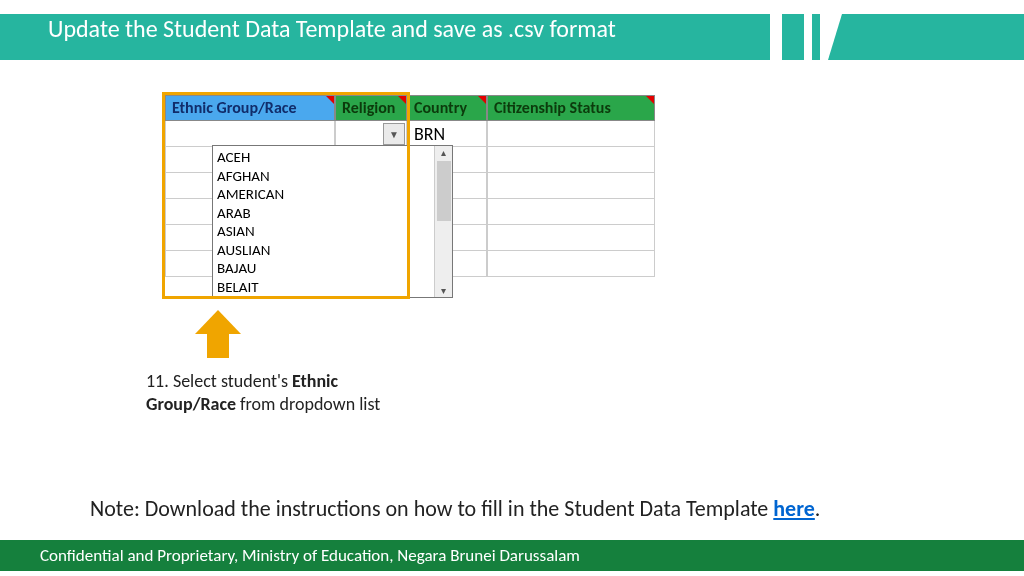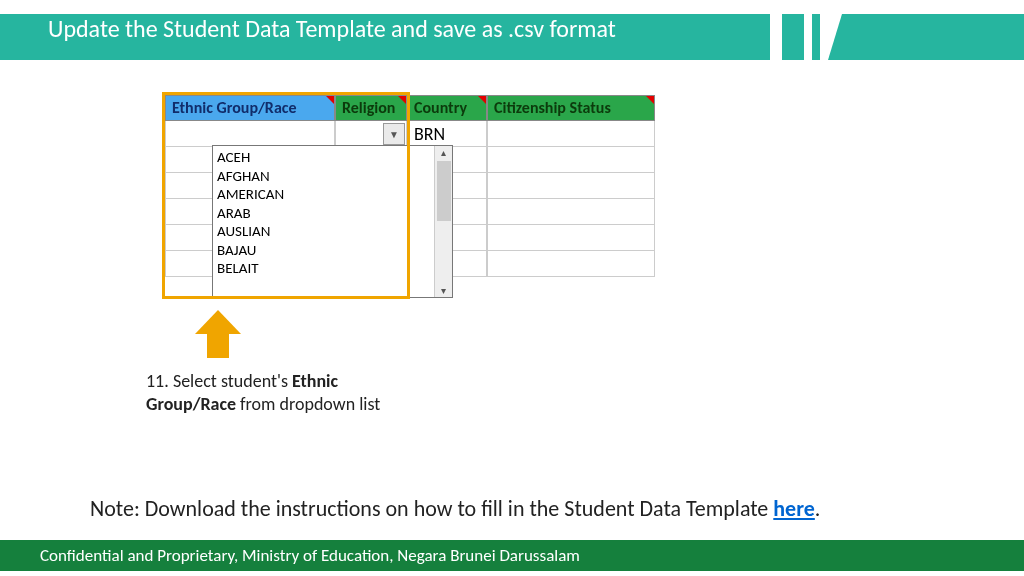--- a/index.html
+++ b/index.html
@@ -245,20 +245,21 @@
     </div>
 
     <div class="dd-button">▼</div>
 
     <div class="dd-list">
       <div class="dd-items">
         <div>ACEH</div>
         <div>AFGHAN</div>
         <div>AMERICAN</div>
         <div>ARAB</div>
+        <div>ASIAN</div>
         <div>AUSLIAN</div>
         <div>BAJAU</div>
         <div>BELAIT</div>
       </div>
       <div class="dd-scroll">
         <span>▴</span>
         <div class="thumb"></div>
         <div style="flex:1"></div>
         <span>▾</span>
       </div>

